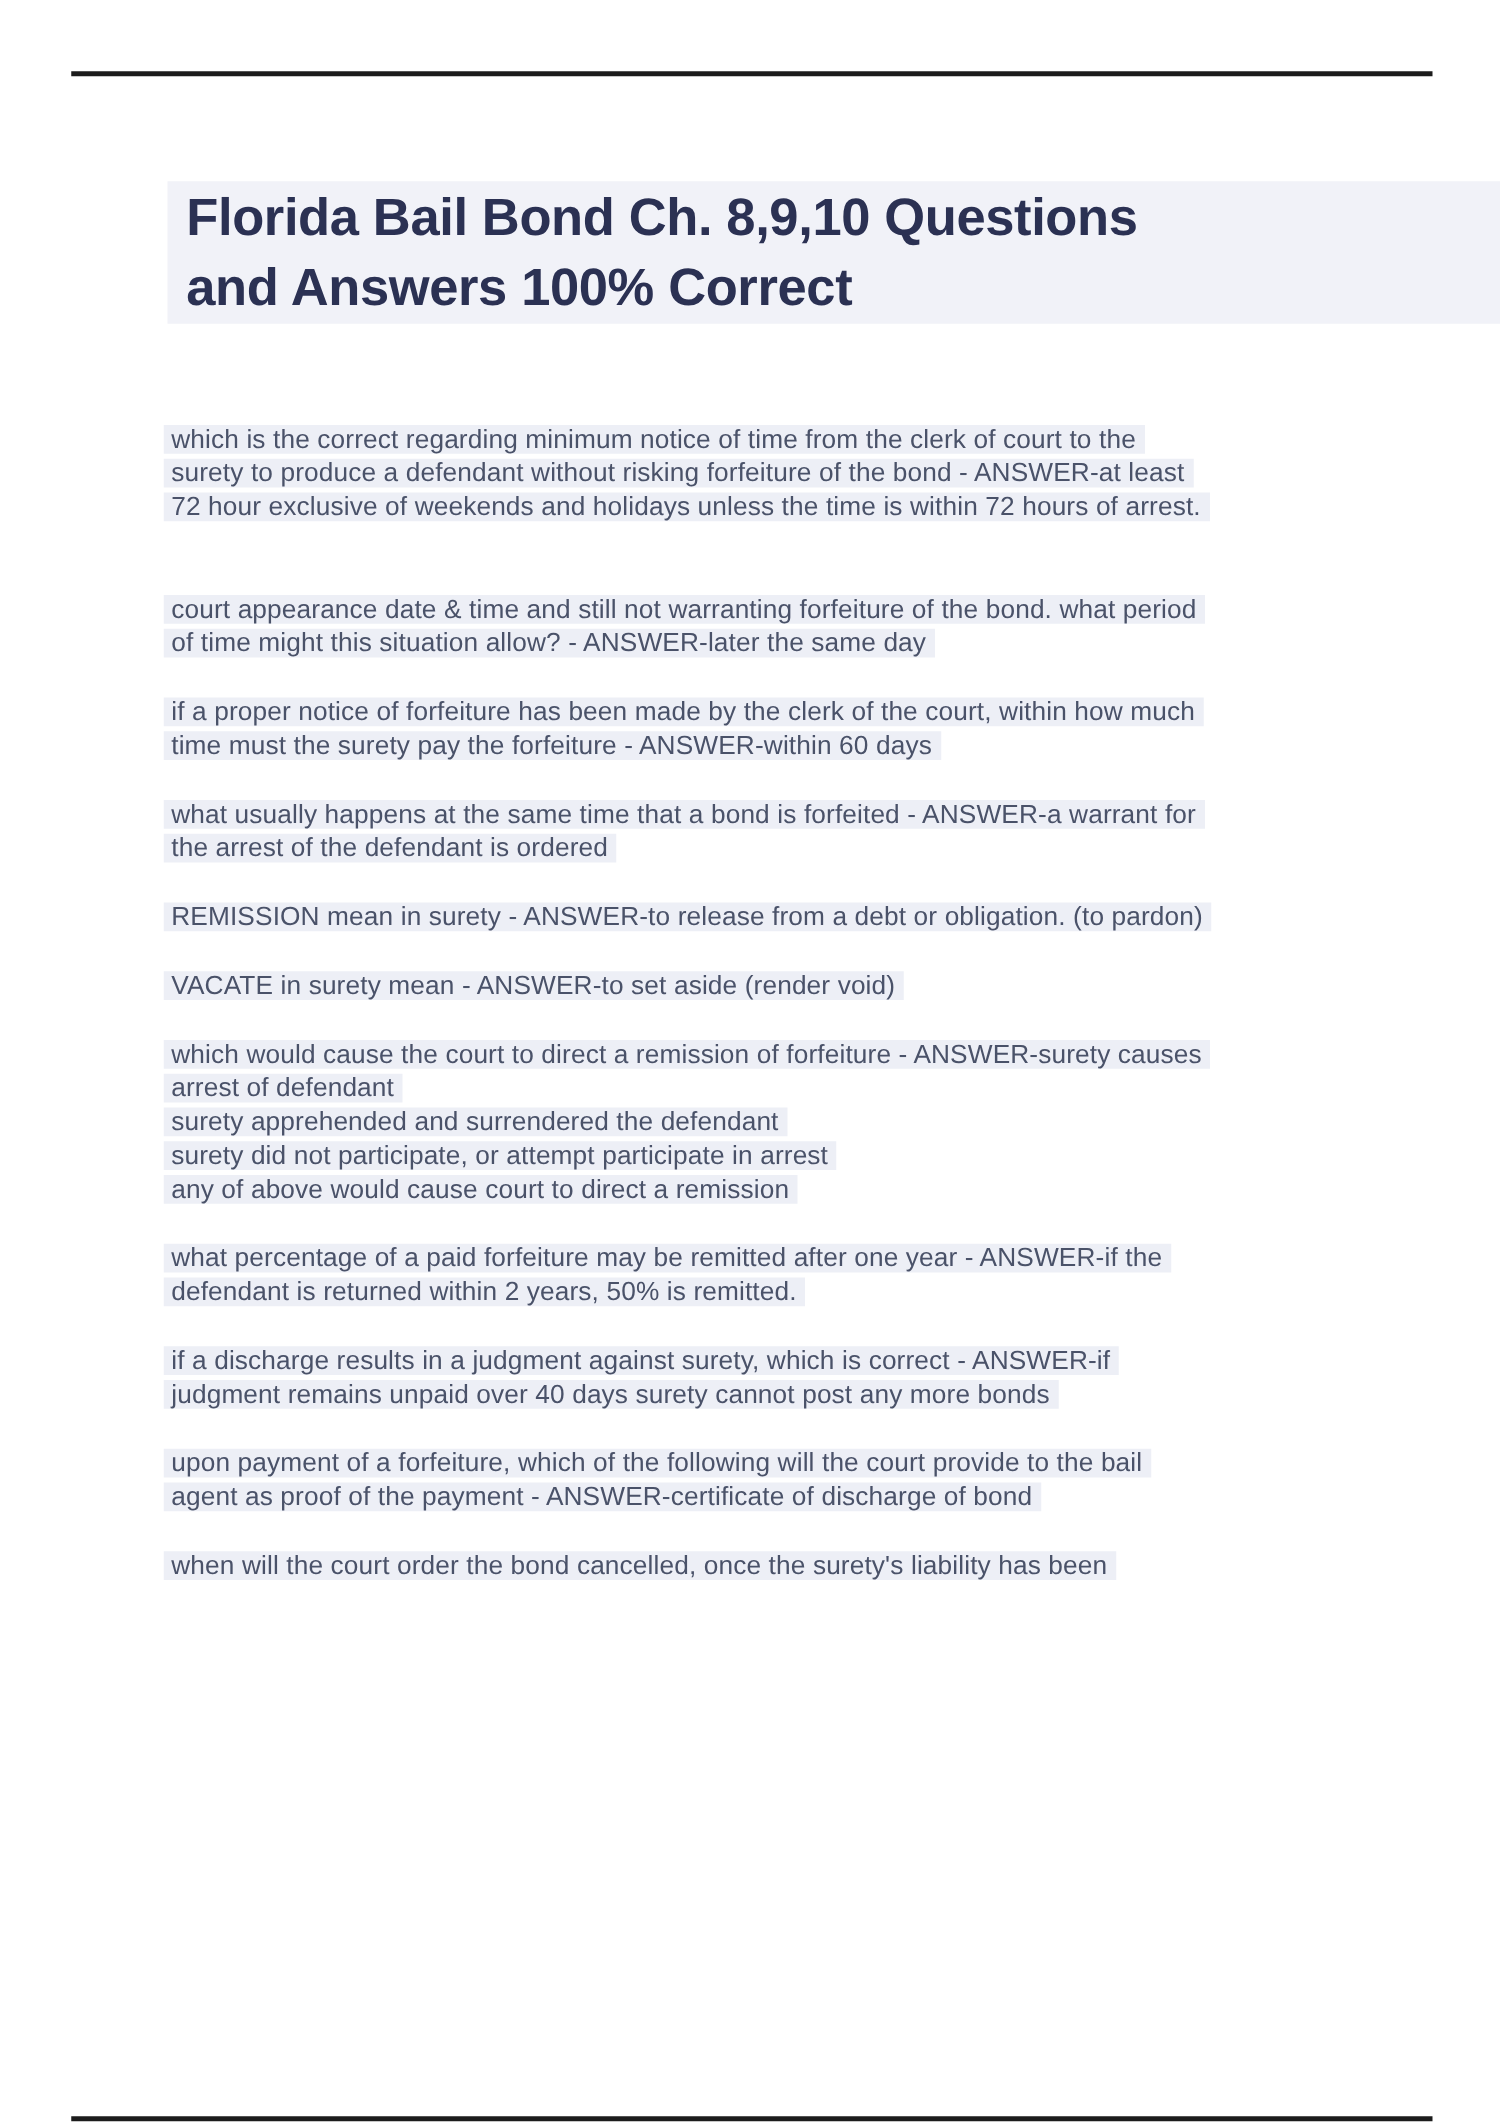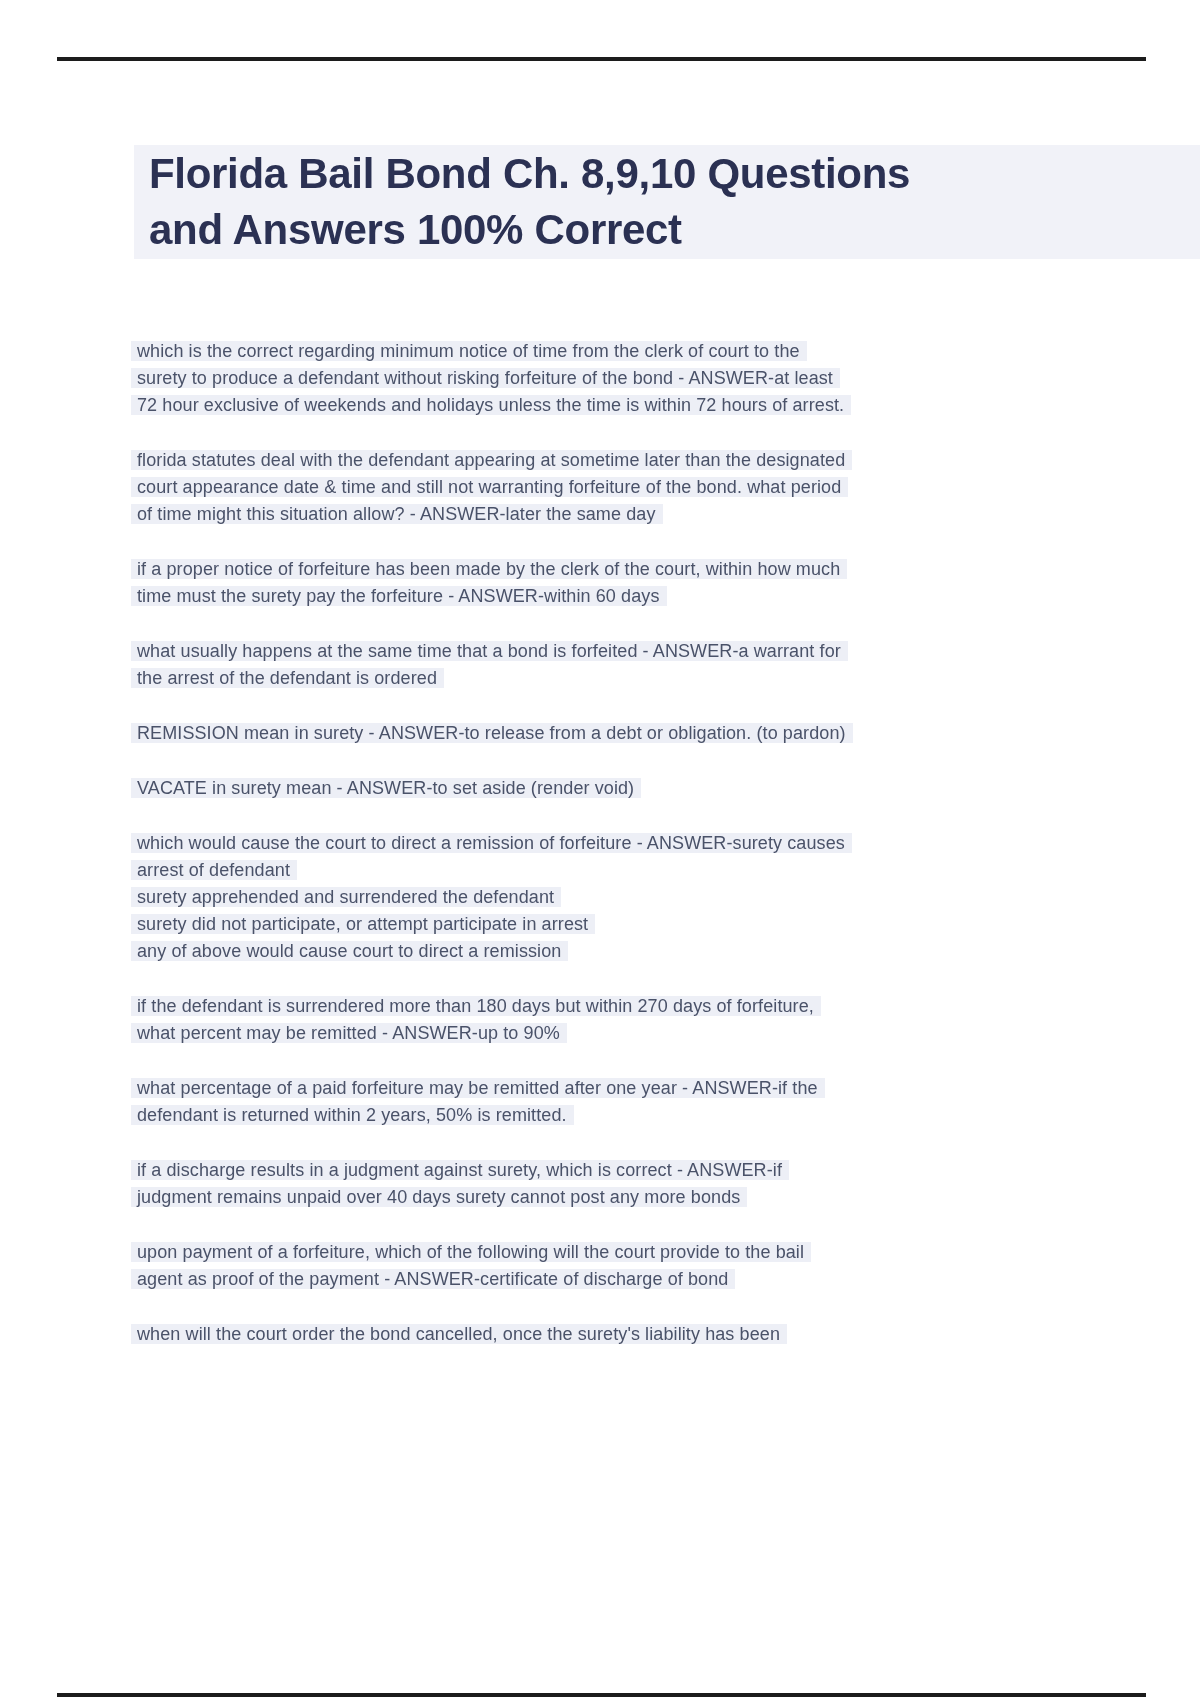--- a/index.html
+++ b/index.html
@@ -30,21 +30,21 @@
     color:var(--title-text);
     font-size:42px;font-weight:bold;line-height:56px;
     padding:1px 0 1px 15px;
     box-sizing:border-box;
     letter-spacing:-0.3px;
     white-space:nowrap;
   }
   .content{
     position:absolute;left:131px;top:338px;width:1040px;
     color:var(--body-text);
-    font-size:18px;line-height:27px;
+    font-size:21px;line-height:27px;
     letter-spacing:0.1px;
     white-space:nowrap;
   }
   .qa{margin:0 0 28px 0;}
   .hl{
     background:var(--hl);
     padding:0 7px 0 6px;
   }
 </style>
 </head>
@@ -54,27 +54,26 @@
 
   <div class="rule rule-top"></div>
 
   <div class="title-block">
     <span>Florida Bail Bond Ch. 8,9,10 Questions</span><br>
     <span>and Answers 100% Correct</span>
   </div>
 
   <div class="content" id="qa-container">
       <div class="qa"><span class="hl">which is the correct regarding minimum notice of time from the clerk of court to the</span><br><span class="hl">surety to produce a defendant without risking forfeiture of the bond - ANSWER-at least</span><br><span class="hl">72 hour exclusive of weekends and holidays unless the time is within 72 hours of arrest.</span></div>
-      <div class="qa"><span class="hl">florida statutes deal with the defendant appearing at sometime later than the designated</span><br><span class="hl">court appearance date &amp; time and still not warranting forfeiture of the bond. what period</span><br><span class="hl">of time might this situation allow? - ANSWER-later the same day</span></div>
+      <div class="qa"><br><span class="hl">court appearance date &amp; time and still not warranting forfeiture of the bond. what period</span><br><span class="hl">of time might this situation allow? - ANSWER-later the same day</span></div>
       <div class="qa"><span class="hl">if a proper notice of forfeiture has been made by the clerk of the court, within how much</span><br><span class="hl">time must the surety pay the forfeiture - ANSWER-within 60 days</span></div>
       <div class="qa"><span class="hl">what usually happens at the same time that a bond is forfeited - ANSWER-a warrant for</span><br><span class="hl">the arrest of the defendant is ordered</span></div>
       <div class="qa"><span class="hl">REMISSION mean in surety - ANSWER-to release from a debt or obligation. (to pardon)</span></div>
       <div class="qa"><span class="hl">VACATE in surety mean - ANSWER-to set aside (render void)</span></div>
       <div class="qa"><span class="hl">which would cause the court to direct a remission of forfeiture - ANSWER-surety causes</span><br><span class="hl">arrest of defendant</span><br><span class="hl">surety apprehended and surrendered the defendant</span><br><span class="hl">surety did not participate, or attempt participate in arrest</span><br><span class="hl">any of above would cause court to direct a remission</span></div>
-      <div class="qa"><span class="hl">if the defendant is surrendered more than 180 days but within 270 days of forfeiture,</span><br><span class="hl">what percent may be remitted - ANSWER-up to 90%</span></div>
       <div class="qa"><span class="hl">what percentage of a paid forfeiture may be remitted after one year - ANSWER-if the</span><br><span class="hl">defendant is returned within 2 years, 50% is remitted.</span></div>
       <div class="qa"><span class="hl">if a discharge results in a judgment against surety, which is correct - ANSWER-if</span><br><span class="hl">judgment remains unpaid over 40 days surety cannot post any more bonds</span></div>
       <div class="qa"><span class="hl">upon payment of a forfeiture, which of the following will the court provide to the bail</span><br><span class="hl">agent as proof of the payment - ANSWER-certificate of discharge of bond</span></div>
       <div class="qa"><span class="hl">when will the court order the bond cancelled, once the surety's liability has been</span><br></div>
     </div>
 
   <div class="rule rule-bottom"></div>
 
 </div>
 

